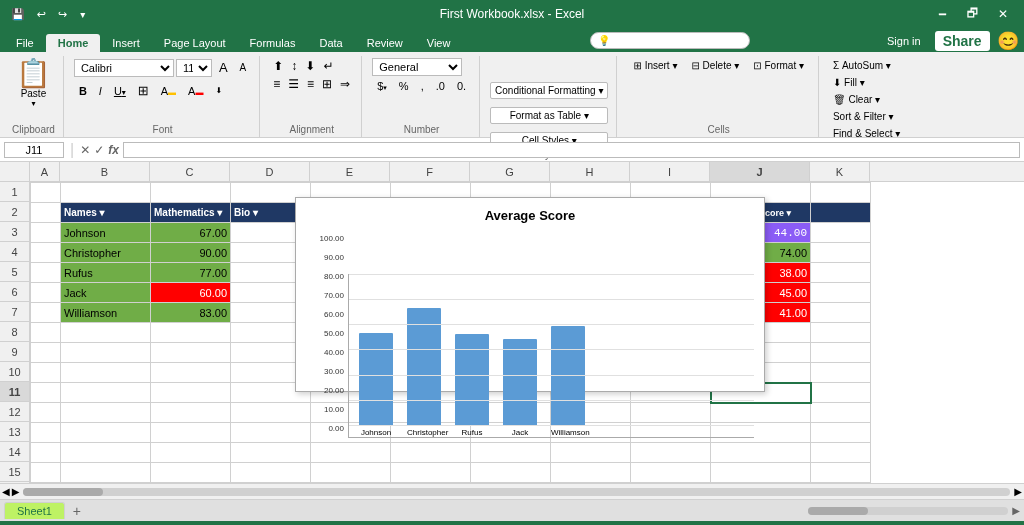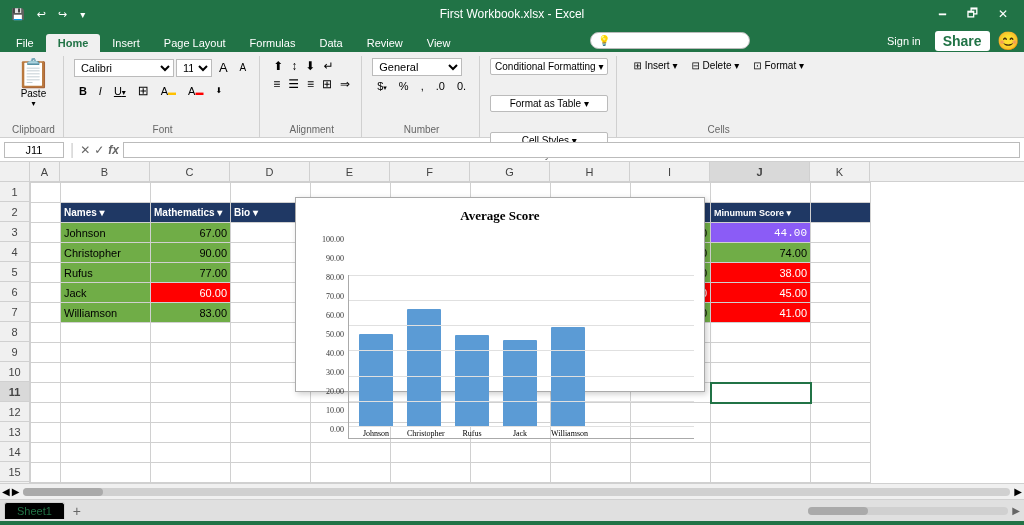--- a/index.html
+++ b/index.html
@@ -123,21 +123,21 @@
       padding: 1px 3px; font-size: 12px; border-radius: 2px;
     }
 
     
     .num-format-select {
       border: 1px solid #bbb; background: white; font-size: 11px;
       padding: 1px 2px; width: 90px; cursor: pointer;
     }
 
     
-    .styles-btns { display: flex; flex-direction: column; gap: 20px; }
+    .styles-btns { display: flex; flex-direction: column; gap: 8px; margin-top: 24px; }
     .style-btn {
       font-size: 10px; cursor: pointer; padding: 2px 4px;
       border-radius: 2px; white-space: nowrap; border: 1px solid #bbb;
       background: white; text-align: center;
     }
     .cond-format-btn { background: #fff; }
 
     
     .cells-btns { display: flex; flex-direction: row; gap: 2px; }
     .cell-btn {
@@ -265,21 +265,21 @@
     .sheet-tabs {
       background: #e0e0e0;
       border-top: 1px solid #d0d0d0;
       height: 22px;
       display: flex;
       align-items: center;
       padding: 0 4px;
       gap: 2px;
     }
     .sheet-tab {
-      background: #000000;
+      background: #bef264;
       border: 1px solid #d0d0d0;
       border-bottom: none;
       padding: 2px 12px;
       font-size: 11px;
       cursor: pointer;
       border-radius: 3px 3px 0 0;
       color: #217346;
     }
     .add-sheet-btn {
       width: 20px; height: 18px; display: flex; align-items: center;
@@ -485,20 +485,30 @@
 
   <div class="ribbon-group" style="min-width:80px;">
     <div class="cells-btns" style="flex:1;padding-top:2px;">
       <div class="cell-btn">⊞ Insert ▾</div>
       <div class="cell-btn">⊟ Delete ▾</div>
       <div class="cell-btn">⊡ Format ▾</div>
     </div>
     <div class="ribbon-group-label">Cells</div>
   </div>
 
+  <div class="ribbon-group" style="min-width:90px;">
+    <div class="editing-btns" style="flex:1;padding-top:2px;">
+      <div class="edit-btn">Σ AutoSum ▾</div>
+      <div class="edit-btn">⬇ Fill ▾</div>
+      <div class="edit-btn">🗑 Clear ▾</div>
+      <div class="edit-btn">Sort &amp; Filter ▾</div>
+      <div class="edit-btn">Find &amp; Select ▾</div>
+    </div>
+    <div class="ribbon-group-label">Editing</div>
+  </div>
 </div>
 
 <div class="formula-bar">
   <input class="cell-ref" type="text" value="J11" style="">
   <span style="color:#d0d0d0;font-size:16px;margin:0 2px;">|</span>
   <div class="formula-icons">
     <span>✕</span>
     <span>✓</span>
     <span style="font-style:italic;font-weight:bold;">fx</span>
   </div>
@@ -758,21 +768,21 @@
               <td></td>
               <td></td>
               <td></td>
               <td></td>
               <td></td>
               <td></td>
         </tr>
       </tbody>
         </table>
 
-      <div class="chart-container" style="top:15px; left:265px; width:410px; height:195px;font-family:Liberation Serif, serif;">
+      <div class="chart-container" style="top:15px; left:265px; width:470px; height:195px;">
         <div class="chart-title">Average Score</div>
         <div style="display:flex;align-items:flex-end;">
 
           <div style="display:flex;flex-direction:column-reverse;font-size:8px;color:#333;margin-right:4px;width:38px;text-align:right;">
             <div style="height:19px;line-height:19px;">0.00</div>
             <div style="height:19px;line-height:19px;">10.00</div>
             <div style="height:19px;line-height:19px;">20.00</div>
             <div style="height:19px;line-height:19px;">30.00</div>
             <div style="height:19px;line-height:19px;">40.00</div>
             <div style="height:19px;line-height:19px;">50.00</div>

